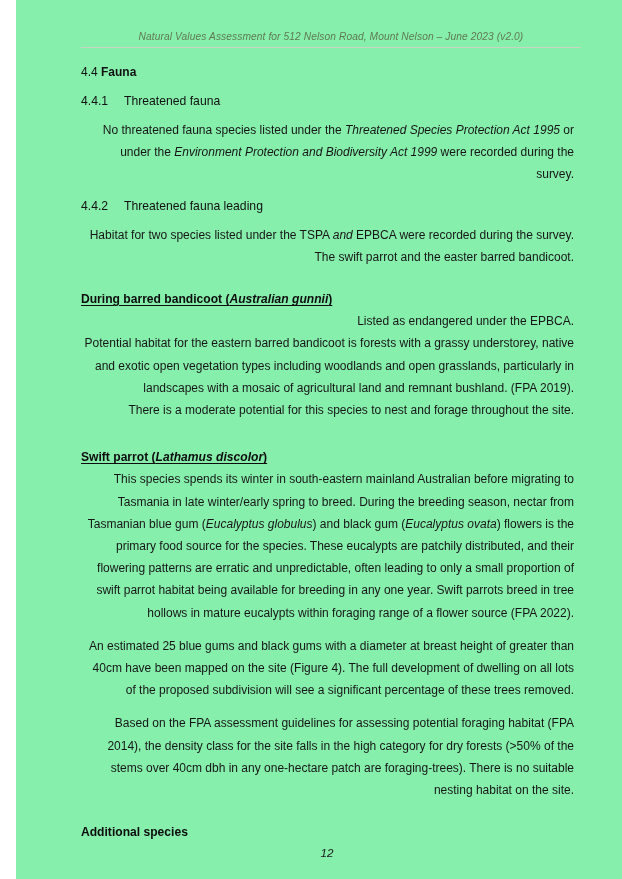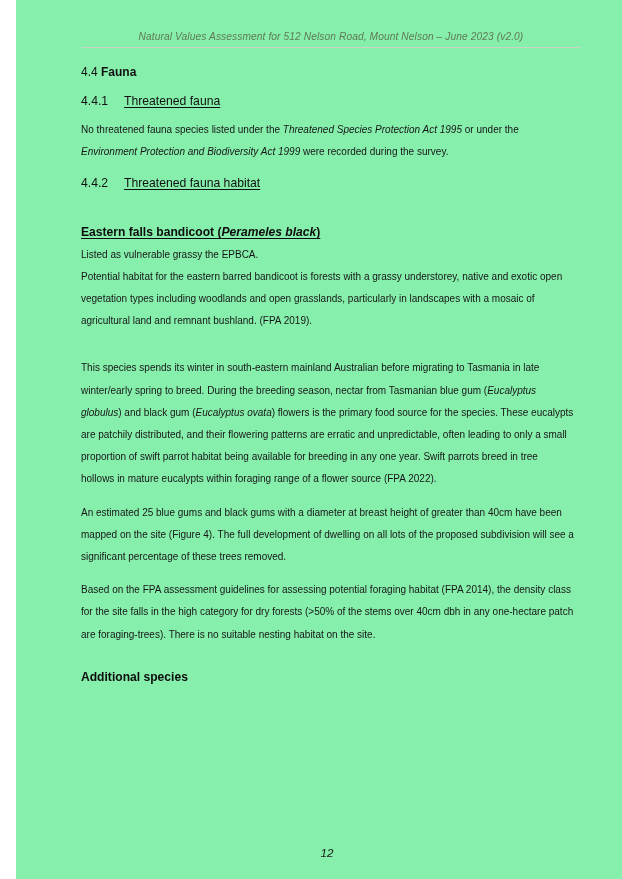--- a/index.html
+++ b/index.html
@@ -68,30 +68,29 @@
     margin: 11px 0 9px 0;
     line-height: 18px;
     color: #111111;
     display: block;
   }
   .h3 .num {
     display: inline-block;
     width: 43px;
   }
   .h3 .ttl {
-    text-decoration: underline;
     text-underline-offset: 2px;
   }
 
   p.para {
-    font-size: 10px;
+    font-size: 12px;
     line-height: 22.2px;
     margin: 0 0 0 0;
     color: #161616;
-    text-align: left;
+    text-align: right;
   }
 
   .spacer-sm { height: 11px; }
   .spacer-md { height: 20px; }
   .spacer-lg { height: 25px; }
 
   .species-head {
     font-size: 12.1px;
     font-weight: bold;
     line-height: 22.2px;
@@ -154,33 +153,36 @@
       <span class="ttl">Fauna</span>
     </div>
 
     <div class="h3">
       <span class="num">4.4.1</span><span class="ttl">Threatened fauna</span>
     </div>
 
     <p class="para"><span>No threatened fauna species listed under the </span><em class="sci">Threatened Species Protection Act 1995</em><span> or under the </span><em class="sci">Environment Protection and Biodiversity Act 1999</em><span> were recorded during the survey.</span></p>
 
     <div class="h3">
-      <span class="num">4.4.2</span><span class="ttl">Threatened fauna habitat</span>
+      <span class="num">4.4.2</span><span class="ttl">Threatened fauna leading</span>
     </div>
 
+    <p class="para"><span>Habitat for two species listed under the TSPA </span><em class="sci">and</em><span> EPBCA were recorded during the survey. The swift parrot and the easter barred bandicoot.</span></p>
 
     <div class="spacer-md"></div>
 
-    <div class="species-head"><span class="u"><span>Eastern falls bandicoot (</span><em>Perameles black</em><span>)</span></span></div>
-
-    <p class="para">Listed as vulnerable grassy the EPBCA.</p>
+    <div class="species-head"><span class="u"><span>During barred bandicoot (</span><em>Australian gunnii</em><span>)</span></span></div>
+
+    <p class="para">Listed as endangered under the EPBCA.</p>
     <p class="para">Potential habitat for the eastern barred bandicoot is forests with a grassy understorey, native and exotic open vegetation types including woodlands and open grasslands, particularly in landscapes with a mosaic of agricultural land and remnant bushland. (FPA 2019).</p>
+    <p class="para">There is a moderate potential for this species to nest and forage throughout the site.</p>
 
     <div class="spacer-lg"></div>
 
+    <div class="species-head"><span class="u"><span>Swift parrot (</span><em>Lathamus discolor</em><span>)</span></span></div>
 
 
     <p class="para"><span>This species spends its winter in south-eastern mainland Australian before migrating to Tasmania in late winter/early spring to breed. During the breeding season, nectar from Tasmanian blue gum (</span><em class="sci">Eucalyptus globulus</em><span>) and black gum (</span><em class="sci">Eucalyptus ovata</em><span>) flowers is the primary food source for the species. These eucalypts are patchily distributed, and their flowering patterns are erratic and unpredictable, often leading to only a small proportion of swift parrot habitat being available for breeding in any one year. Swift parrots breed in tree hollows in mature eucalypts within foraging range of a flower source (FPA 2022).</span></p>
 
     <div class="spacer-sm"></div>
 
     <p class="para">An estimated 25 blue gums and black gums with a diameter at breast height of greater than 40cm have been mapped on the site (Figure 4). The full development of dwelling on all lots of the proposed subdivision will see a significant percentage of these trees removed.</p>
 
     <div class="spacer-sm"></div>
 

